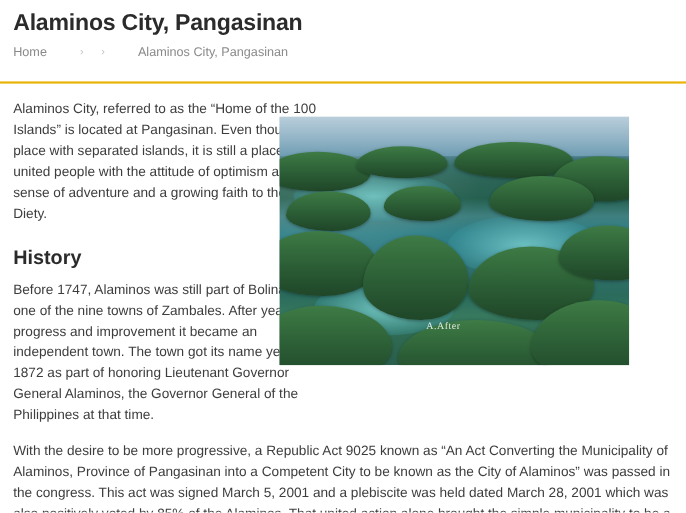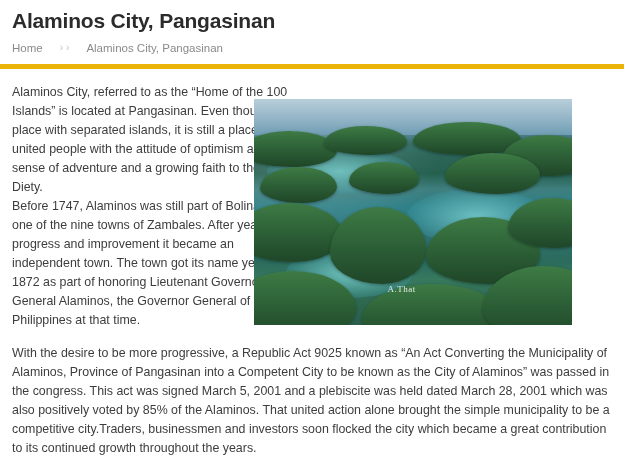--- a/index.html
+++ b/index.html
@@ -21,27 +21,27 @@
   .page-title {
     margin: 0;
     padding: 8px 12px 2px 12px;
     font-size: 21px;
     line-height: 26px;
     font-weight: bold;
     color: #2b2b2b;
     letter-spacing: -0.2px;
   }
   .breadcrumb {
-    padding: 6px 12px 10px 12px;
+    padding: 6px 12px 20px 12px;
     font-size: 11.5px;
     color: #777777;
     display: flex;
     align-items: center;
-    gap: 3px;
-    border-bottom: 5px solid #eab308;
+    gap: 16px;
+    border-bottom: 2px solid #eab308;
   }
   .crumb {
     color: #8a8a8a;
     text-decoration: none;
     white-space: nowrap;
   }
   .crumb.first { padding-right: 14px; }
   .crumb.mid { padding: 0 14px; }
   .crumb.current { color: #8a8a8a; padding-left: 14px; }
   .crumb-sep {
@@ -171,25 +171,26 @@
         <div class="island" style="left:2%;top:30%;width:24%;height:16%;"></div>
         <div class="island" style="left:30%;top:28%;width:22%;height:14%;"></div>
         <div class="island" style="left:60%;top:24%;width:30%;height:18%;"></div>
         <div class="island" style="left:-6%;top:46%;width:34%;height:26%;"></div>
         <div class="island" style="left:24%;top:48%;width:30%;height:34%;"></div>
         <div class="island" style="left:54%;top:52%;width:36%;height:30%;"></div>
         <div class="island" style="left:80%;top:44%;width:28%;height:22%;"></div>
         <div class="island" style="left:-8%;top:76%;width:40%;height:30%;"></div>
         <div class="island" style="left:34%;top:82%;width:44%;height:26%;"></div>
         <div class="island" style="left:72%;top:74%;width:38%;height:32%;"></div>
-        <div class="photo-credit">A.That</div>
+        <div class="photo-credit">A.After</div>
       </div>
     </figure>
 
     <p class="intro">Alaminos City, referred to as the “Home of the 100 Islands” is located at Pangasinan. Even though a place with separated islands, it is still a place of united people with the attitude of optimism and sense of adventure and a growing faith to the Diety.</p>
 
+    <h2 class="section-title">History</h2>
 
     <p class="history-col">Before 1747, Alaminos was still part of Bolinao, one of the nine towns of Zambales. After years of progress and improvement it became an independent town. The town got its name year 1872 as part of honoring Lieutenant Governor General Alaminos, the Governor General of the Philippines at that time.</p>
 
     <p class="full-width-para">With the desire to be more progressive, a Republic Act 9025 known as “An Act Converting the Municipality of Alaminos, Province of Pangasinan into a Competent City to be known as the City of Alaminos” was passed in the congress. This act was signed March 5, 2001 and a plebiscite was held dated March 28, 2001 which was also positively voted by 85% of the Alaminos. That united action alone brought the simple municipality to be a competitive city.Traders, businessmen and investors soon flocked the city which became a great contribution to its continued growth throughout the years.</p>
 
   </div>
 </div>
 
 </body></html>

